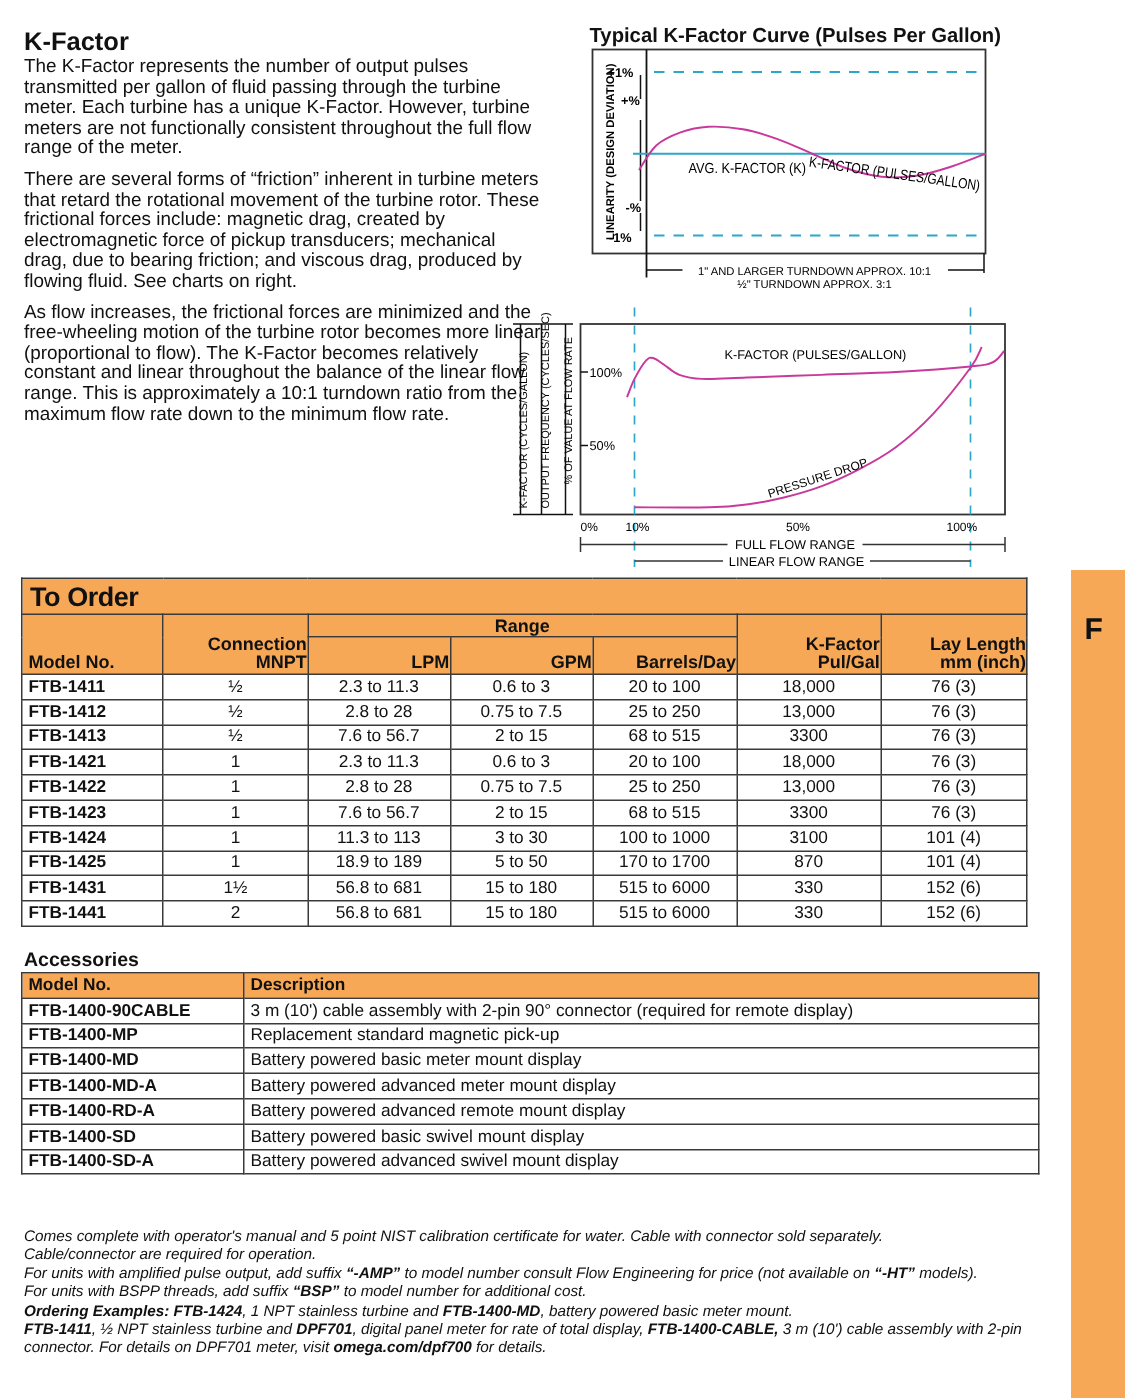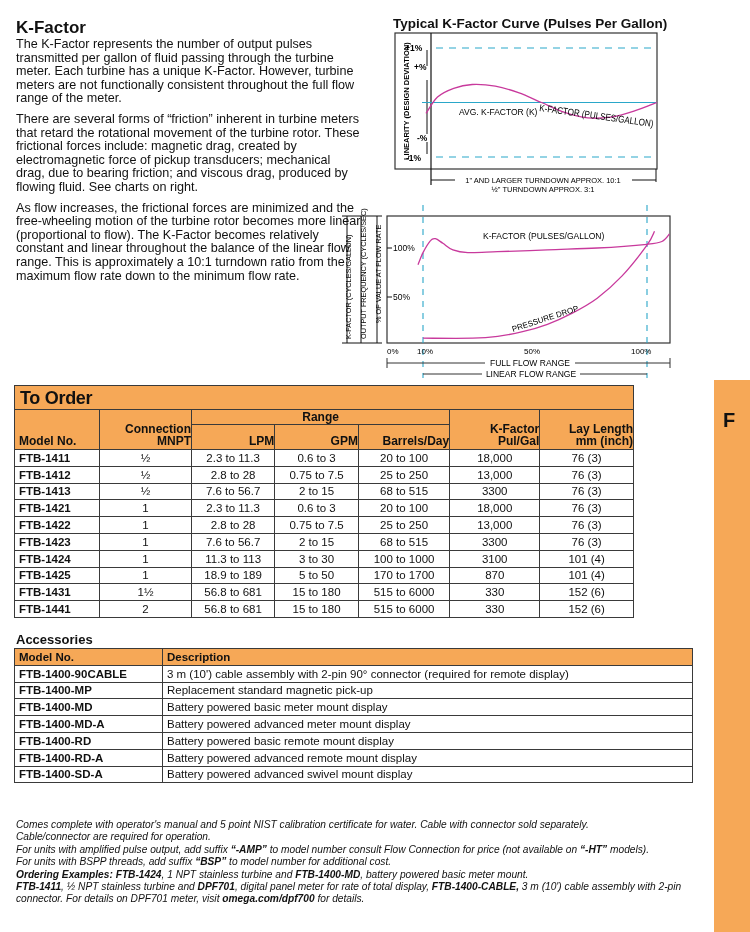--- a/index.html
+++ b/index.html
@@ -13,21 +13,21 @@
   #intro { left:16px; top:38px; width:345px; }
   #intro p + p { margin-top:7px; }
 
   
   #chart1-title { left:393px; top:16px; font-size:13.5px; font-weight:bold; white-space:nowrap; }
   #chart1 { left:390px; top:30px; }
   #chart2 { left:330px; top:203px; }
   svg text { font-family:"Liberation Sans", sans-serif; }
 
   
-  #order-table { position:absolute; left:14px; top:385px; width:620px; border-collapse:collapse; }
+  #order-table { position:absolute; left:14px; top:385px; width:671px; border-collapse:collapse; }
   #order-table td, #order-table th { border:1px solid #3a3a3a; font-size:11.5px; padding:0; }
   #order-table .title-cell { background:#f6a857; font-family:"Liberation Sans Narrow","Liberation Sans",sans-serif;
      font-weight:bold; font-size:18px; text-align:left; padding:1px 5px; height:21px; letter-spacing:-0.3px; }
   #order-table thead th { background:#f6a857; font-weight:bold; font-size:12px; line-height:12px; }
   #order-table th.left { text-align:left; vertical-align:bottom; padding:0 0 2px 4px; }
   #order-table th.center-bottom { vertical-align:bottom; padding-bottom:2px; text-align:right; }
   #order-table tbody td { height:15.8px; text-align:center; line-height:14px; }
   #order-table tbody td.model { text-align:left; font-weight:bold; padding-left:4px; }
 
   
@@ -271,32 +271,32 @@
       </tr>
       <tr>
         <td class="model">FTB-1400-MD</td>
         <td>Battery powered basic meter mount display</td>
       </tr>
       <tr>
         <td class="model">FTB-1400-MD-A</td>
         <td>Battery powered advanced meter mount display</td>
       </tr>
       <tr>
-        <td class="model">FTB-1400-RD</td>
-        <td>Battery powered basic remote mount display</td>
-      </tr>
-      <tr>
         <td class="model">FTB-1400-RD-A</td>
         <td>Battery powered advanced remote mount display</td>
       </tr>
       <tr>
+        <td class="model">FTB-1400-SD</td>
+        <td>Battery powered basic swivel mount display</td>
+      </tr>
+      <tr>
         <td class="model">FTB-1400-SD-A</td>
         <td>Battery powered advanced swivel mount display</td>
       </tr>
     </tbody>
 </table>
 
 <div id="notes" class="abs">
   <p><span>Comes complete with operator's manual and 5 point NIST calibration certificate for water. Cable with connector sold separately.</span><br><span>Cable/connector are required for operation.</span></p>
-  <p class="tight"><span>For units with amplified pulse output, add suffix </span><b>“-AMP”</b><span> to model number consult Flow Connection for price (not available on </span><b>“-HT”</b><span> models).</span></p>
+  <p class="tight"><span>For units with amplified pulse output, add suffix </span><b>“-AMP”</b><span> to model number consult Flow Engineering for price (not available on </span><b>“-HT”</b><span> models).</span></p>
   <p><span>For units with BSPP threads, add suffix </span><b>“BSP”</b><span> to model number for additional cost.</span></p>
   <p class="tight ex"><b>Ordering Examples: </b><b>FTB-1424</b><span>, 1 NPT stainless turbine and </span><b>FTB-1400-MD</b><span>, battery powered basic meter mount.</span><br><b>FTB-1411</b><span>, ½ NPT stainless turbine and </span><b>DPF701</b><span>, digital panel meter for rate of total display, </span><b>FTB-1400-CABLE,</b><span> 3 m (10') cable assembly with 2-pin connector. For details on DPF701 meter, visit </span><b>omega.com/dpf700</b><span> for details.</span></p>
 </div>
 
 </body></html>

